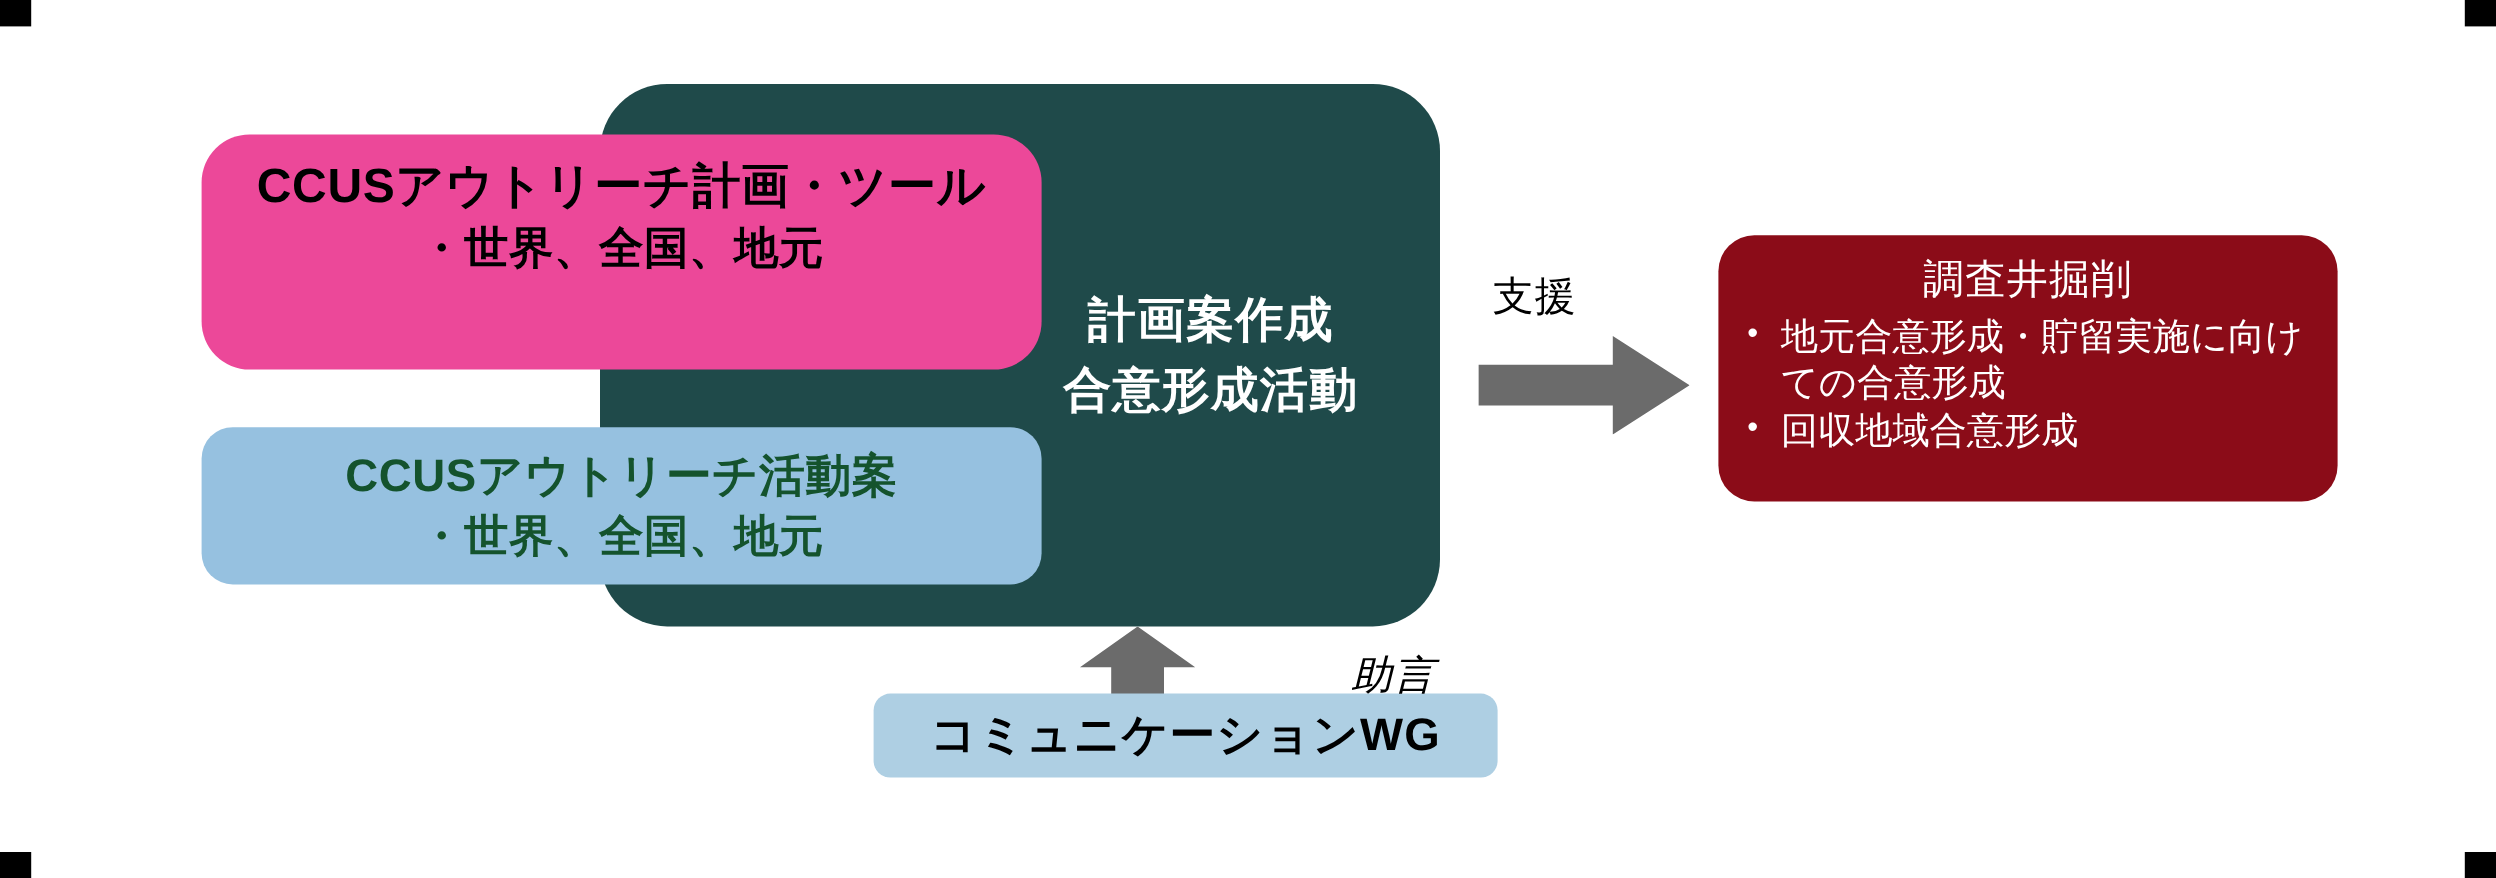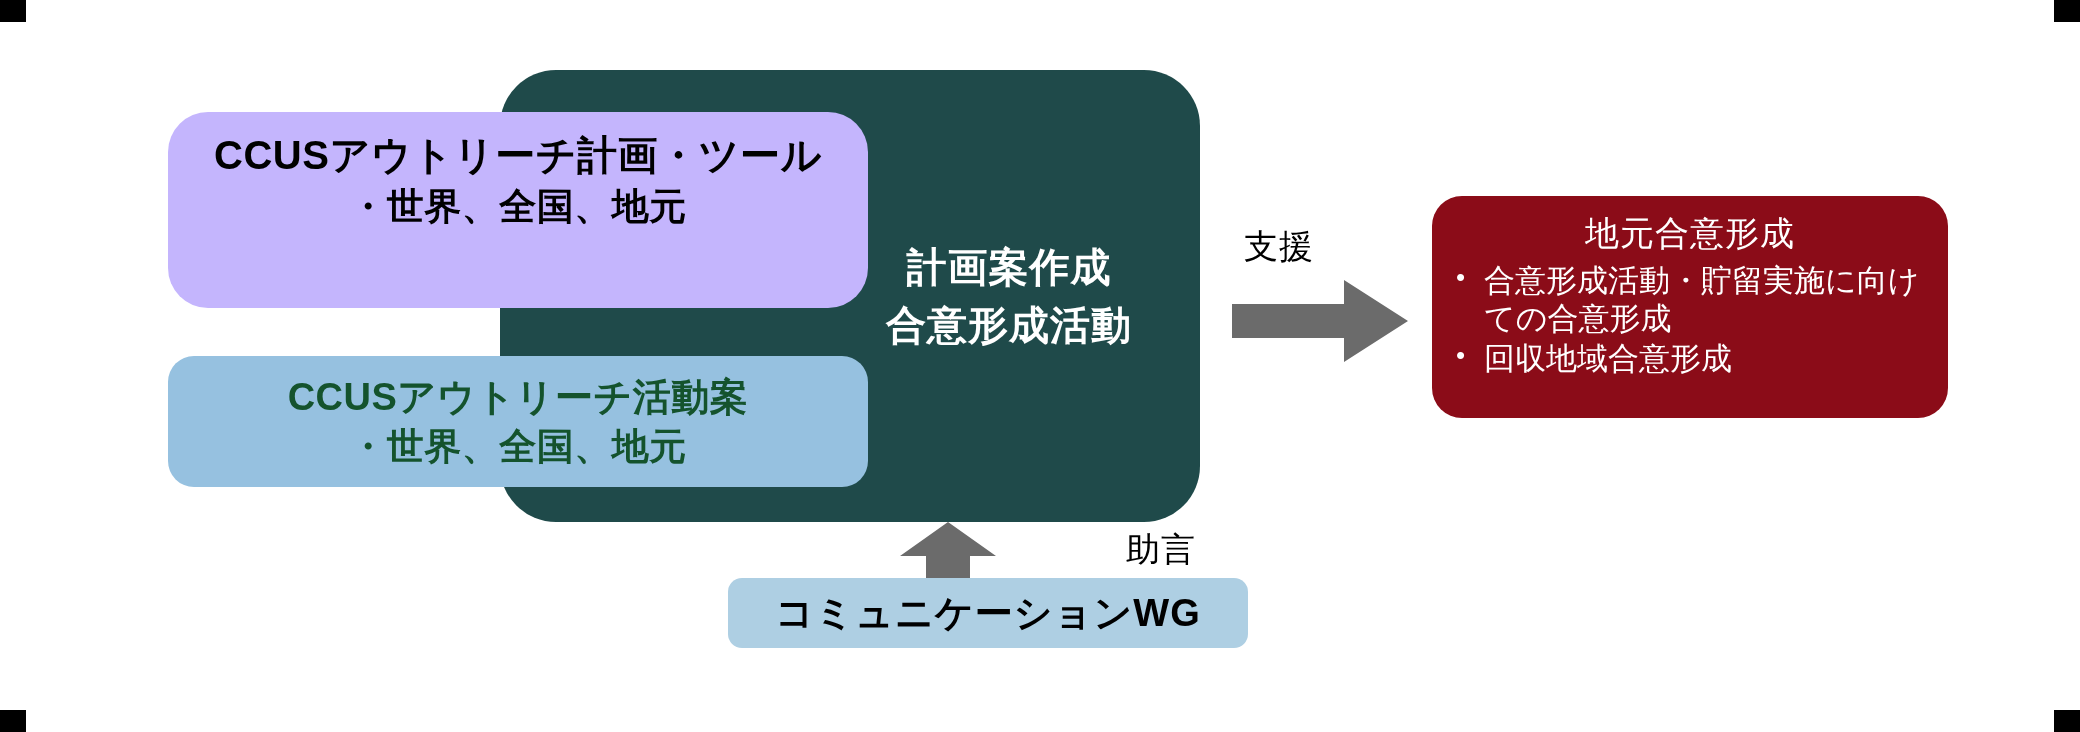--- a/index.html
+++ b/index.html
@@ -64,21 +64,21 @@
     letter-spacing: 1px;
     line-height: 1.45;
   }
 
   
   #teal-box {
     left: 168px;
     top: 112px;
     width: 700px;
     height: 196px;
-    background: #c4b5fd;
+    background: #ec4899;
     border-radius: 40px;
     color: #000000;
     z-index: 3;
     justify-content: flex-start;
     padding-top: 18px;
   }
   #teal-box .title {
     font-size: 40px;
     font-weight: 700;
     letter-spacing: 0.5px;
@@ -202,21 +202,21 @@
   .label {
     position: absolute;
     font-size: 34px;
     font-weight: 400;
     color: #000000;
     letter-spacing: 1px;
     white-space: nowrap;
     z-index: 4;
   }
   #support-label { left: 1244px; top: 224px; }
-  #advice-label  { left: 1126px; top: 527px; }
+  #advice-label  { left: 1126px; top: 540px; font-style: italic; }
 </style>
 </head>
 <body>
 
 <div id="canvas">
 
   <div class="corner-tick tl"></div>
   <div class="corner-tick tr"></div>
   <div class="corner-tick bl"></div>
   <div class="corner-tick br"></div>
@@ -237,23 +237,23 @@
     <div class="title">CCUSアウトリーチ活動案</div>
     <div class="sub">・世界、全国、地元</div>
   </div>
 
   <div class="label" id="support-label">支援</div>
   <svg id="support-arrow" viewBox="0 0 176 82">
     <polygon points="0,24 112,24 112,0 176,41 112,82 112,58 0,58" fill="#6b6b6b"></polygon>
   </svg>
 
   <div class="box" id="red-box">
-    <div class="title">地元合意形成</div>
+    <div class="title">調査井掘削</div>
     <ul>
-      <li>合意形成活動・貯留実施に向けての合意形成</li>
+      <li>地元合意形成・貯留実施に向けての合意形成</li>
       <li>回収地域合意形成</li>
     </ul>
   </div>
 
   <svg id="advice-arrow" viewBox="0 0 96 60">
     <polygon points="48,0 96,34 70,34 70,60 26,60 26,34 0,34" fill="#6b6b6b"></polygon>
   </svg>
   <div class="label" id="advice-label">助言</div>
 
   <div class="box" id="wg-box">

